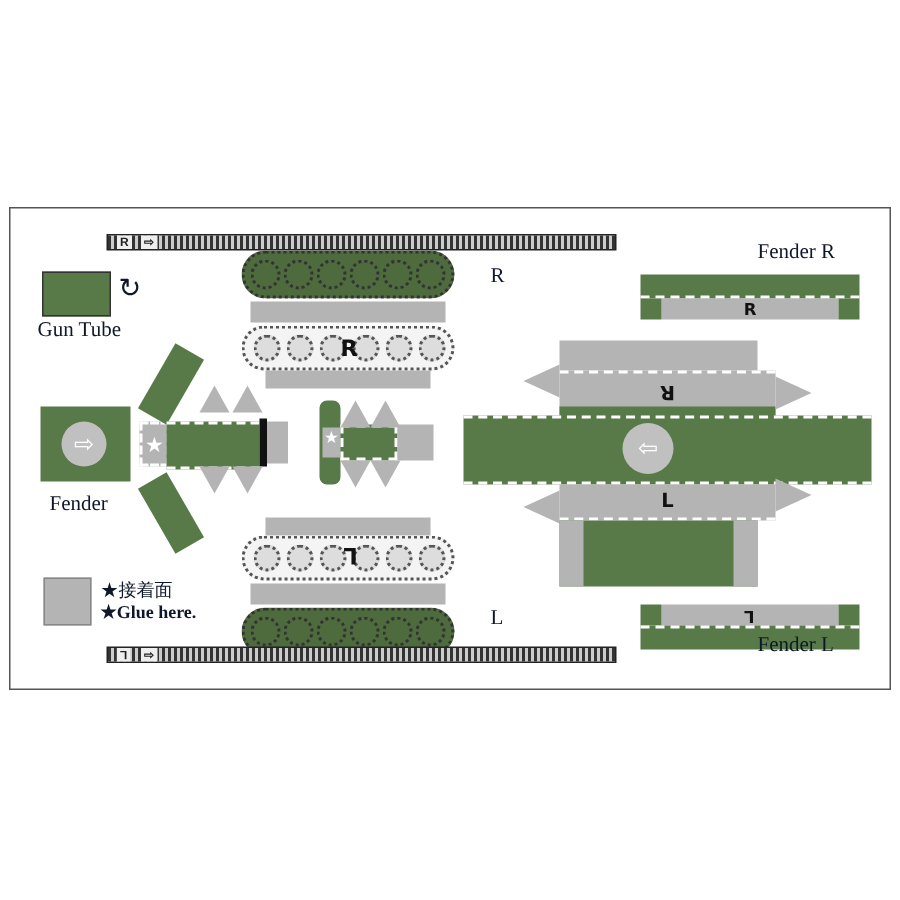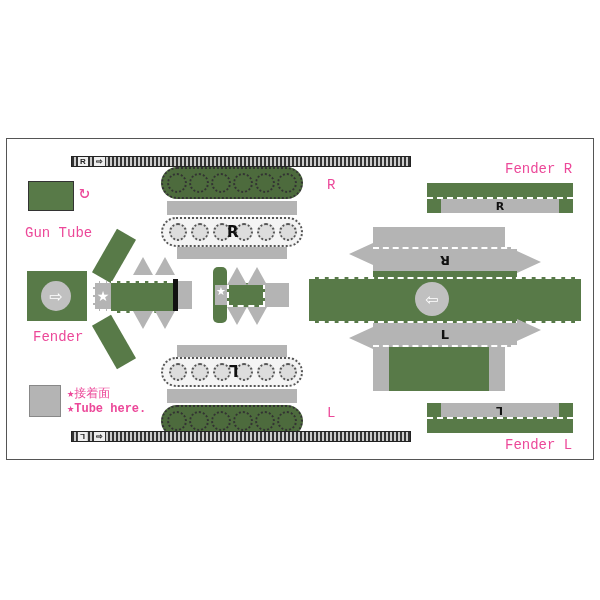--- a/index.html
+++ b/index.html
@@ -1,19 +1,19 @@
 <!DOCTYPE html>
 <html><head>
 <meta charset="utf-8">
 <style>
   html, body { margin:0; padding:0; background:#ffffff; }
   body { width:600px; height:600px; position:relative; overflow:hidden; font-family:"Liberation Sans", sans-serif; }
   .sheet { position:absolute; left:6px; top:138px; width:588px; height:322px; border:1px solid #555; background:#fff; box-sizing:border-box; }
   .abs { position:absolute; }
-  .label { position:absolute; font-size:14px; color:#ec4899; font-family:Liberation Mono, monospace; }
+  .label { position:absolute; font-size:14px; color:#0f172a; font-family:Liberation Serif, serif; }
   .letter { position:absolute; font-size:13px; color:#111; font-weight:bold; font-family:"DejaVu Sans", sans-serif; }
   .green { background:#587a48; }
   .gray { background:#b4b4b4; }
   .track { position:absolute; height:11px; background:repeating-linear-gradient(90deg,#333 0 2px,#ccc 2px 4px); border:1px solid #222; box-sizing:border-box; }
   .track-tag { position:absolute; top:0; height:9px; background:#eee; font-size:8px; line-height:9px; color:#222; padding:0 2px; font-weight:bold; }
   .wheel-row { position:absolute; display:flex; }
   .wheel { width:20px; height:20px; border-radius:50%; background:#4d6b3d; border:2px dotted #333; margin-right:2px; box-sizing:border-box; }
   .gwheel { width:18px; height:18px; border-radius:50%; background:#ddd; border:2px dotted #555; margin-right:4px; box-sizing:border-box; }
   .circle { position:absolute; border-radius:50%; background:#c0c0c0; display:flex; align-items:center; justify-content:center; color:#fff; font-size:16px; }
   .tri-r { position:absolute; width:0; height:0; border-top:11px solid transparent; border-bottom:11px solid transparent; border-left:24px solid #b4b4b4; }
@@ -26,21 +26,21 @@
 
 <div class="sheet">
 
   <div class="track" style="left:64px; top:17px; width:340px;">
     <span class="track-tag" style="left:6px;">R</span>
     <span class="track-tag" style="left:22px;">⇨</span>
   </div>
 
   <div class="abs green" style="left:21px; top:42px; width:44px; height:28px; border:1px solid #333;"></div>
   <span class="label" style="left:72px; top:42px; font-size:18px;">↻</span>
-  <span class="label" style="left:18px; top:86px;">Gun Tube</span>
+  <span class="label" style="left:18px; top:74px;">Gun Tube</span>
 
   <div class="abs" style="left:150px; top:28px; width:150px; height:92px;">
     <div class="abs" style="left:4px; top:0; width:142px; height:32px; background:#4d6b3d; border-radius:16px; border:2px dotted #333; box-sizing:border-box;"></div>
     <div class="wheel-row" style="left:10px; top:6px;">
       <div class="wheel"></div>
         <div class="wheel"></div>
         <div class="wheel"></div>
         <div class="wheel"></div>
         <div class="wheel"></div>
         <div class="wheel"></div>
@@ -140,24 +140,24 @@
     </div>
   </div>
   <span class="label" style="left:320px; top:266px;">L</span>
 
   <div class="abs gray" style="left:434px; top:264px; width:118px; height:14px; display:flex; align-items:center; justify-content:center;">
     <span class="letter" style="position:static; font-size:11px; transform:rotate(180deg);">L</span>
   </div>
   <div class="abs green" style="left:420px; top:264px; width:14px; height:14px;"></div>
   <div class="abs green" style="left:552px; top:264px; width:14px; height:14px;"></div>
   <div class="abs green" style="left:420px; top:278px; width:146px; height:14px; border-top:2px dashed #fff;"></div>
-  <span class="label" style="left:498px; top:298px;">Fender L</span>
+  <span class="label" style="left:498px; top:284px;">Fender L</span>
 
   <div class="abs gray" style="left:22px; top:246px; width:30px; height:30px; border:1px solid #888;"></div>
   <span class="label" style="left:60px; top:246px; font-size:12px;">★接着面</span>
-  <span class="label" style="left:60px; top:262px; font-size:12px; font-weight:bold;">★Tube here.</span>
+  <span class="label" style="left:60px; top:262px; font-size:12px; font-weight:bold;">★Glue here.</span>
 
   <div class="track" style="left:64px; top:292px; width:340px;">
     <span class="track-tag" style="left:6px; transform:rotate(180deg);">L</span>
     <span class="track-tag" style="left:22px;">⇨</span>
   </div>
 
 </div>
 
 </body></html>

